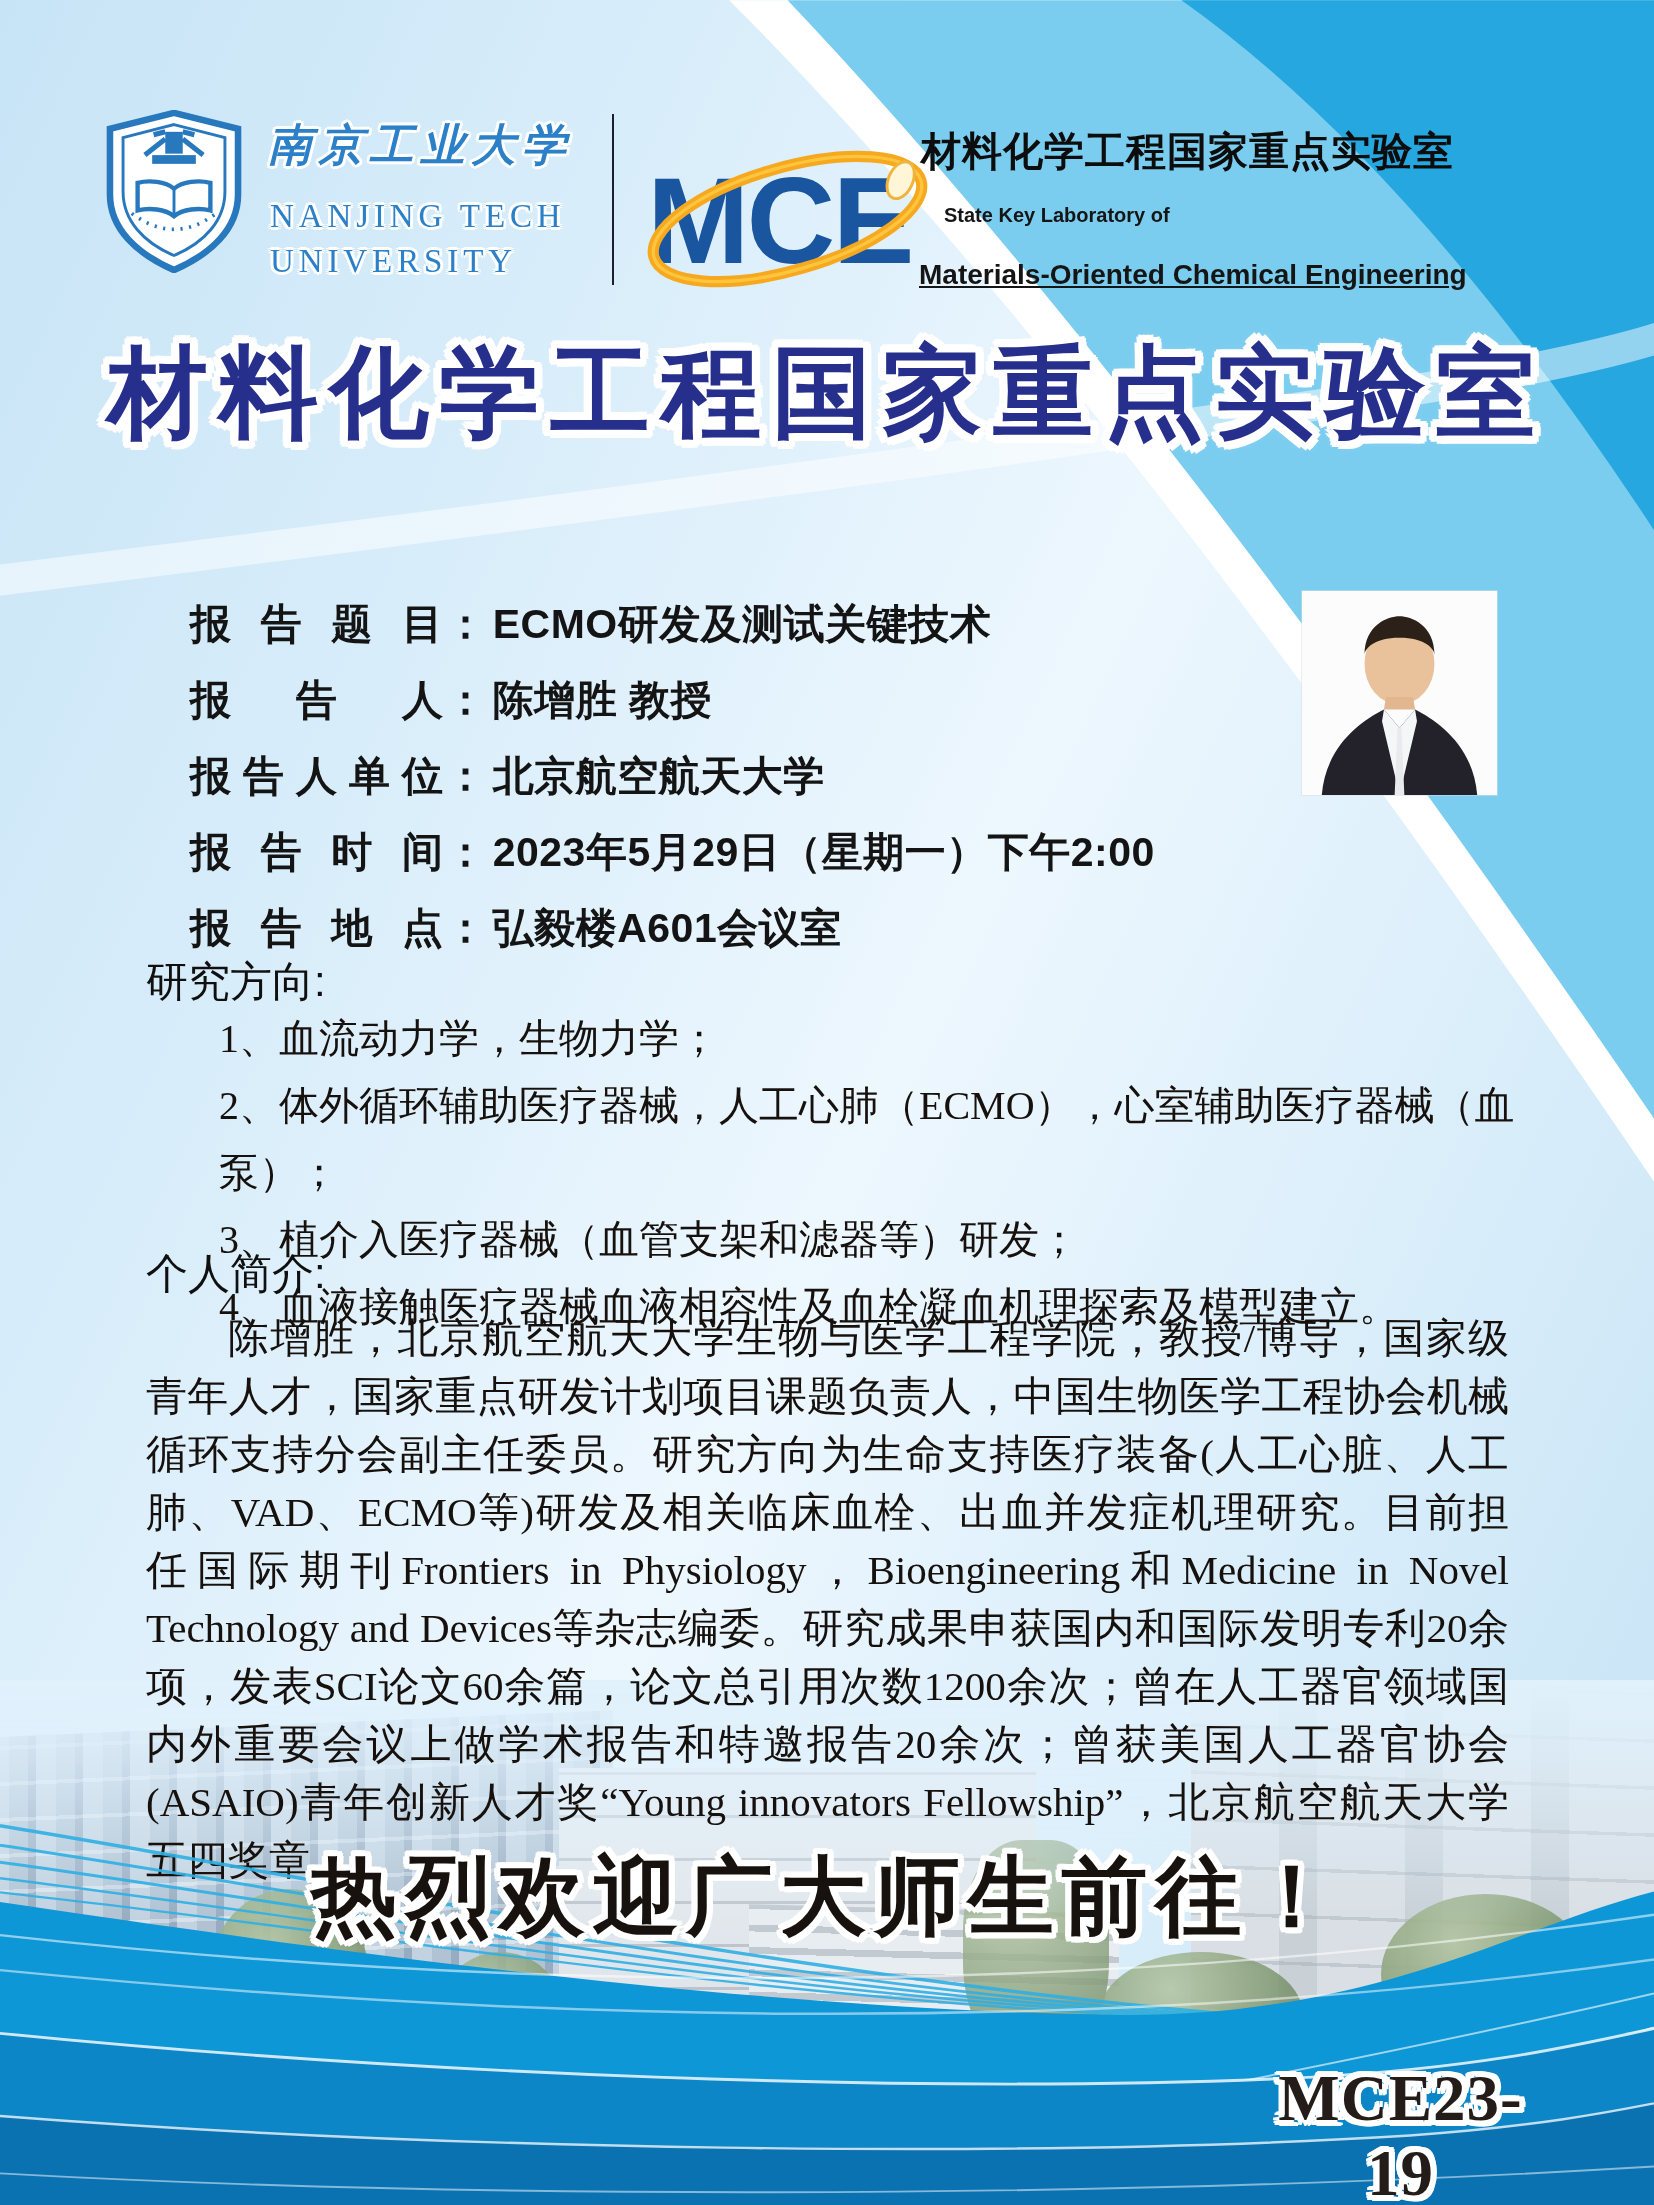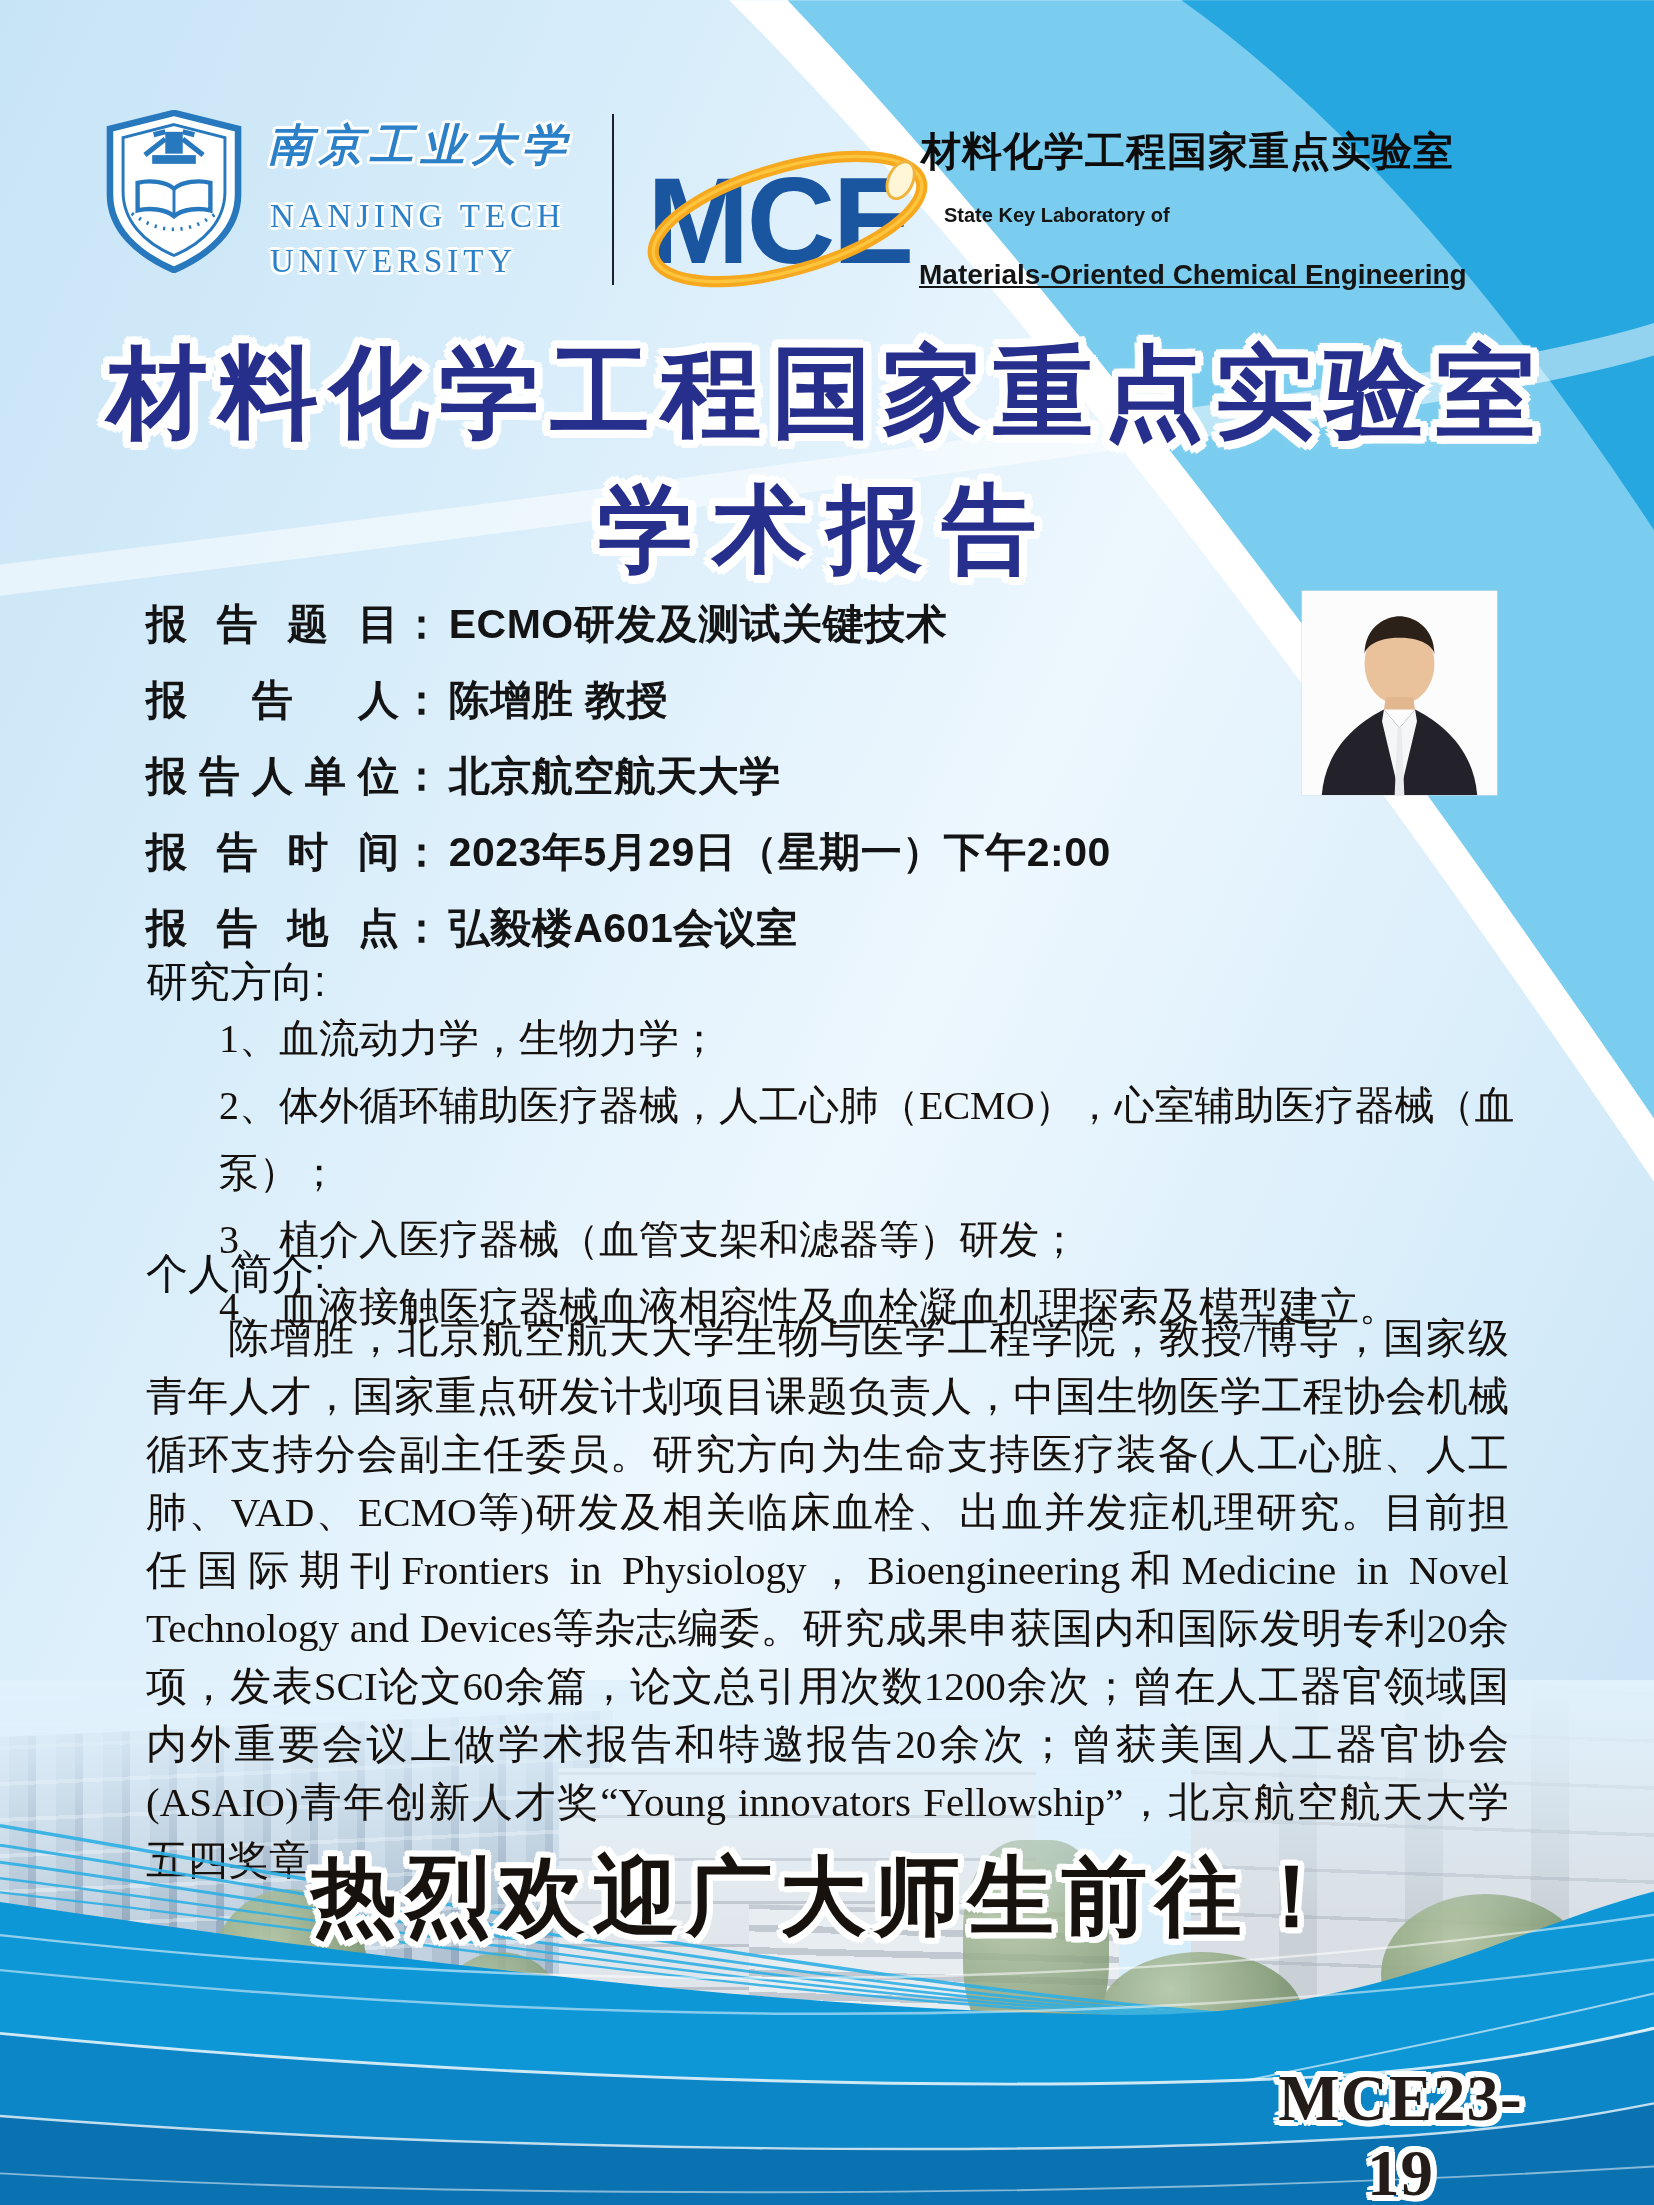--- a/index.html
+++ b/index.html
@@ -36,21 +36,21 @@
 
   
   .title1{left:0;right:0;top:327px;text-align:center;font-size:100px;font-weight:900;
           color:#272f8c;letter-spacing:10.7px;font-family:"Liberation Serif","DejaVu Serif",serif;}
   .title2{left:0;right:0;top:467px;text-align:center;font-size:95px;font-weight:900;
           color:#272f8c;letter-spacing:19.5px;font-family:"Liberation Serif","DejaVu Serif",serif;}
 
   
   .info{left:146px;top:603px;width:1157px;}
   .info-row{display:flex;align-items:flex-start;margin-bottom:33px;
-            font-size:41px;font-weight:900;color:#141414;line-height:43px;}
+            font-size:41px;font-weight:900;color:#141414;line-height:43px;margin-left:44px;}
   .info-label{display:inline-block;width:253px;text-align:justify;text-align-last:justify;}
   .info-colon{display:inline-block;margin:0 6.8px 0 1.9px;}
   .info-value{flex:1;letter-spacing:0.5px;}
 
   
   .sec-head{font-size:42px;font-weight:400;color:#101010;}
   .research-head{left:146px;top:954px;}
   .research-list{left:219px;top:1005px;width:1323px;font-size:40px;color:#17110e;line-height:67px;}
   .bio-head{left:146px;top:1246px;}
   .bio-par{left:146px;top:1309px;width:1363px;font-size:41px;color:#17110e;line-height:58px;
@@ -142,21 +142,20 @@
       </g>
       <ellipse cx="553" cy="130" rx="25" ry="40" transform="rotate(24 553 130)" fill="#fff6d8" stroke="#f0b43c" stroke-width="6"></ellipse>
     </svg>
 
     <div class="abs lab-cn">材料化学工程国家重点实验室</div>
     <div class="abs lab-en1">State Key Laboratory of</div>
     <div class="abs lab-en2">Materials-Oriented Chemical Engineering</div>
   </div>
 
   <div class="abs title1 ow-lg z2">材料化学工程国家重点实验室</div>
-  <div class="abs title2 ow-lg z2">学术报告</div>
 
   <div class="abs info z2 hei">
     <div class="info-row">
       <span class="info-label">报告题目</span>
       <span class="info-colon">：</span>
       <span class="info-value">ECMO研发及测试关键技术</span>
     </div>
     <div class="info-row">
       <span class="info-label">报告人</span>
       <span class="info-colon">：</span>

